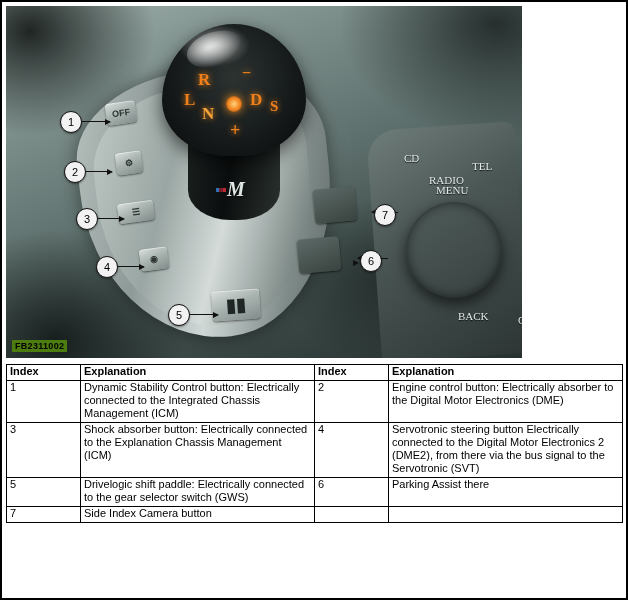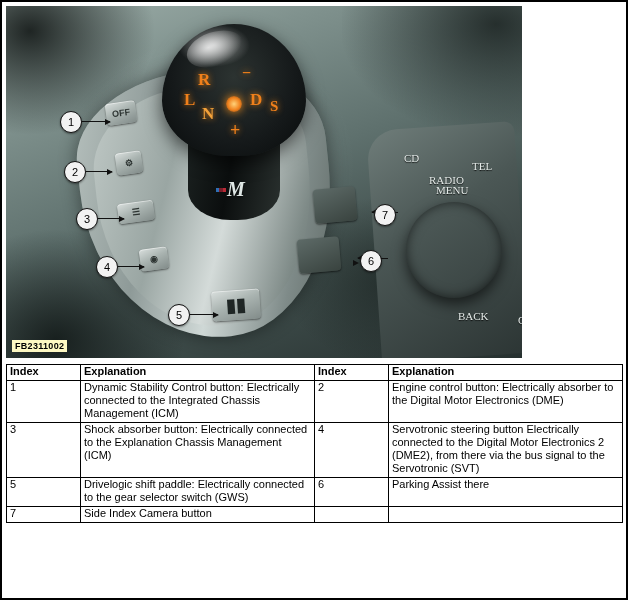--- a/index.html
+++ b/index.html
@@ -233,21 +233,21 @@
     right: -1px; top: -2px;
     width: 0; height: 0;
     border-left: 6px solid #111;
     border-top: 3px solid transparent;
     border-bottom: 3px solid transparent;
   }
 
   .photo-code {
     position: absolute;
     left: 6px; bottom: 6px;
-    background: #fef9c3;
+    background: #4d7c0f;
     color: #000;
     font-family: "Liberation Sans", sans-serif;
     font-size: 9px;
     font-weight: bold;
     padding: 1px 3px;
     letter-spacing: 0.3px;
   }
 
   
   .tbl-wrap {

